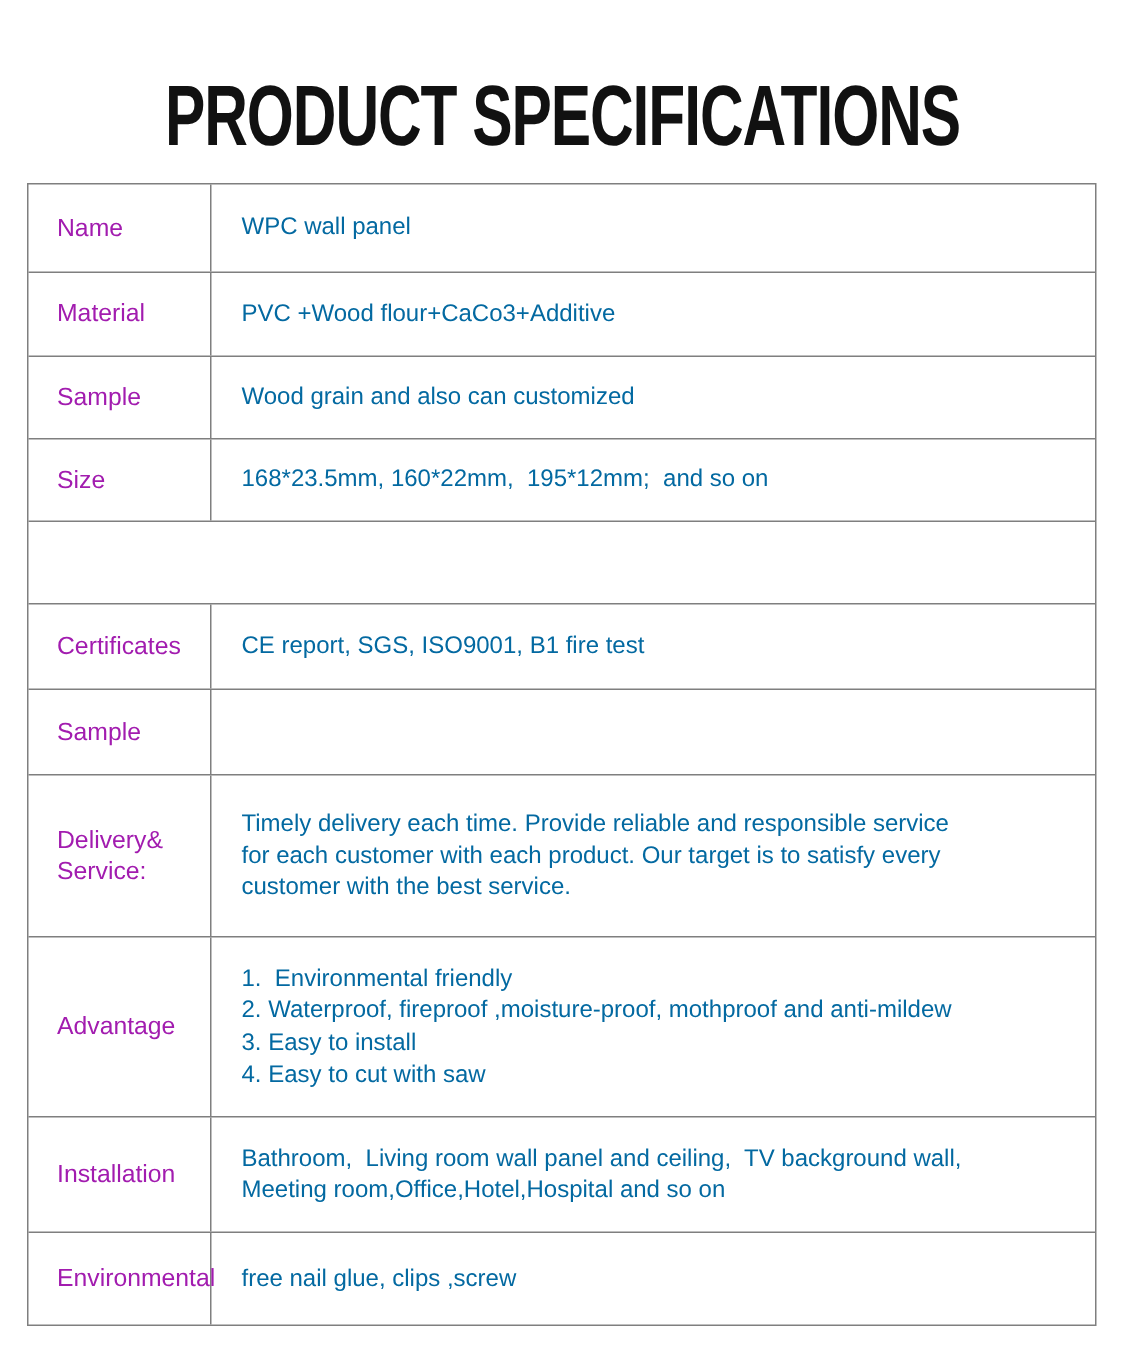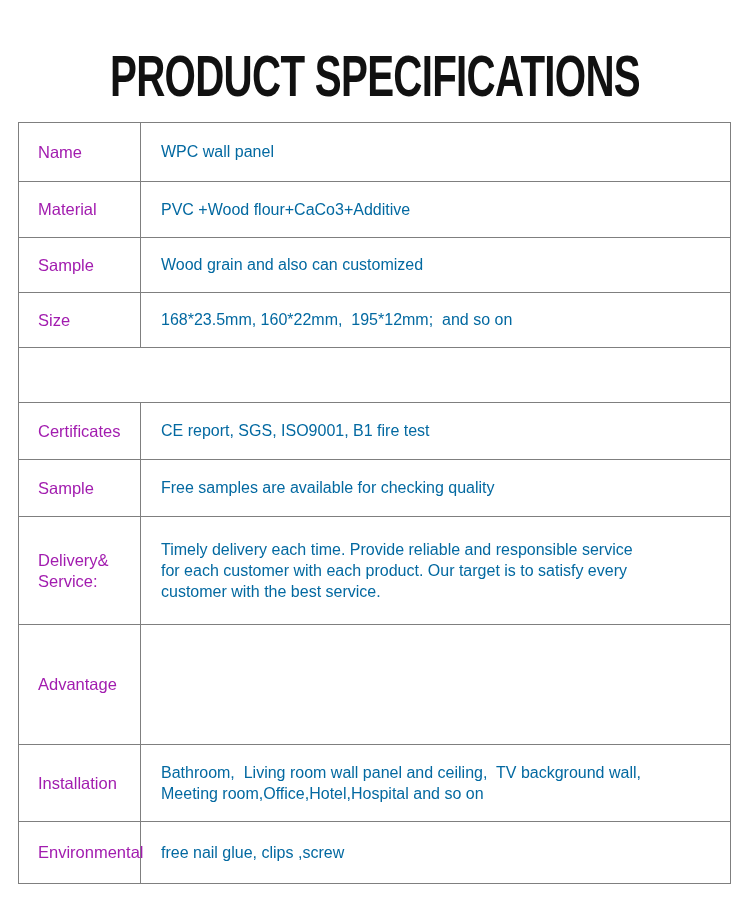--- a/index.html
+++ b/index.html
@@ -119,33 +119,36 @@
     <div class="spec-row">
     </div>
 
     <div class="spec-row">
       <div class="spec-label">Certificates</div>
       <div class="spec-value">CE report, SGS, ISO9001, B1 fire test</div>
     </div>
 
     <div class="spec-row">
       <div class="spec-label">Sample</div>
-      <div class="spec-value">Free samples are available for checking quality</div>
     </div>
 
     <div class="spec-row">
       <div class="spec-label">Delivery&amp;
 Service:</div>
       <div class="spec-value">Timely delivery each time. Provide reliable and responsible service
 for each customer with each product. Our target is to satisfy every
 customer with the best service.</div>
     </div>
 
     <div class="spec-row">
       <div class="spec-label">Advantage</div>
+      <div class="spec-value">1.&nbsp; Environmental friendly
+2. Waterproof, fireproof ,moisture-proof, mothproof and anti-mildew
+3. Easy to install
+4. Easy to cut with saw</div>
     </div>
 
     <div class="spec-row">
       <div class="spec-label">Installation</div>
       <div class="spec-value">Bathroom,&nbsp; Living room wall panel and ceiling,&nbsp; TV background wall,
 Meeting room,Office,Hotel,Hospital and so on</div>
     </div>
 
     <div class="spec-row">
       <div class="spec-label">Environmental</div>

